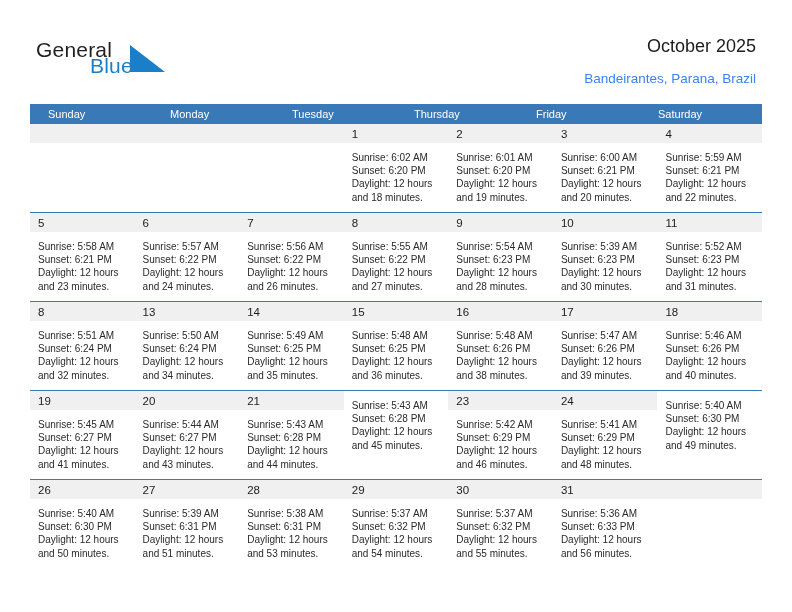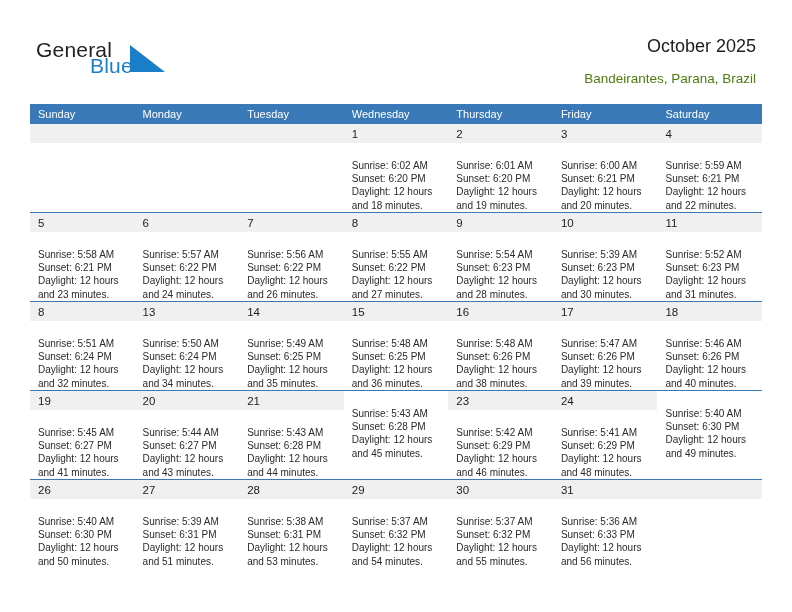--- a/index.html
+++ b/index.html
@@ -71,21 +71,21 @@
   .cal-title {
     font-size: 18px;
     color: #1c1c1c;
     line-height: 32px;
     white-space: nowrap;
     font-weight: normal;
   }
   .cal-subtitle {
     margin-top: 9px;
     font-size: 13.5px;
-    color: #4d7c0f;
+    color: #3b82f6;
     line-height: 16px;
     white-space: nowrap;
   }
 
   
   .calendar {
     position: absolute;
     left: 30px;
     top: 104px;
     width: 732px;
@@ -93,21 +93,21 @@
   .weekday-row {
     display: flex;
     background: #3a79b8;
     height: 20px;
   }
   .weekday {
     flex: 1 1 0;
     color: #ffffff;
     font-size: 11px;
     line-height: 20px;
-    padding-left: 8px;
+    padding-left: 18px;
     box-sizing: border-box;
     white-space: nowrap;
   }
   .week {
     display: flex;
     border-top: 1.5px solid #3a79b8;
     height: 88px;
   }
   .week:first-of-type {
     border-top: none;
@@ -127,21 +127,21 @@
   }
   .day-num {
     font-size: 11.5px;
     line-height: 19px;
     color: #1c1c1c;
   }
   .day.empty .day-num-band {
     background: #f0f0f0;
   }
   .day-info {
-    padding: 16px 6px 0 8px;
+    padding: 8px 6px 0 8px;
     font-size: 10px;
     line-height: 13.2px;
     color: #2a2a2a;
   }
   .day-info div {
     white-space: nowrap;
   }
 </style>
 </head>
 <body>
@@ -165,21 +165,20 @@
       <div class="cal-subtitle">Bandeirantes, Parana, Brazil</div>
     </div>
 
   </div>
 
   <div class="calendar">
     <div class="weekday-row" id="weekday-row">
         <div class="weekday">Sunday</div>
         <div class="weekday">Monday</div>
         <div class="weekday">Tuesday</div>
-        <div class="weekday">Wednesday</div>
         <div class="weekday">Thursday</div>
         <div class="weekday">Friday</div>
         <div class="weekday">Saturday</div>
       </div>
     <div id="weeks-container">
         <div class="week">
           <div class="day empty">
             <div class="day-num-band"></div>
           </div>
           <div class="day empty">

